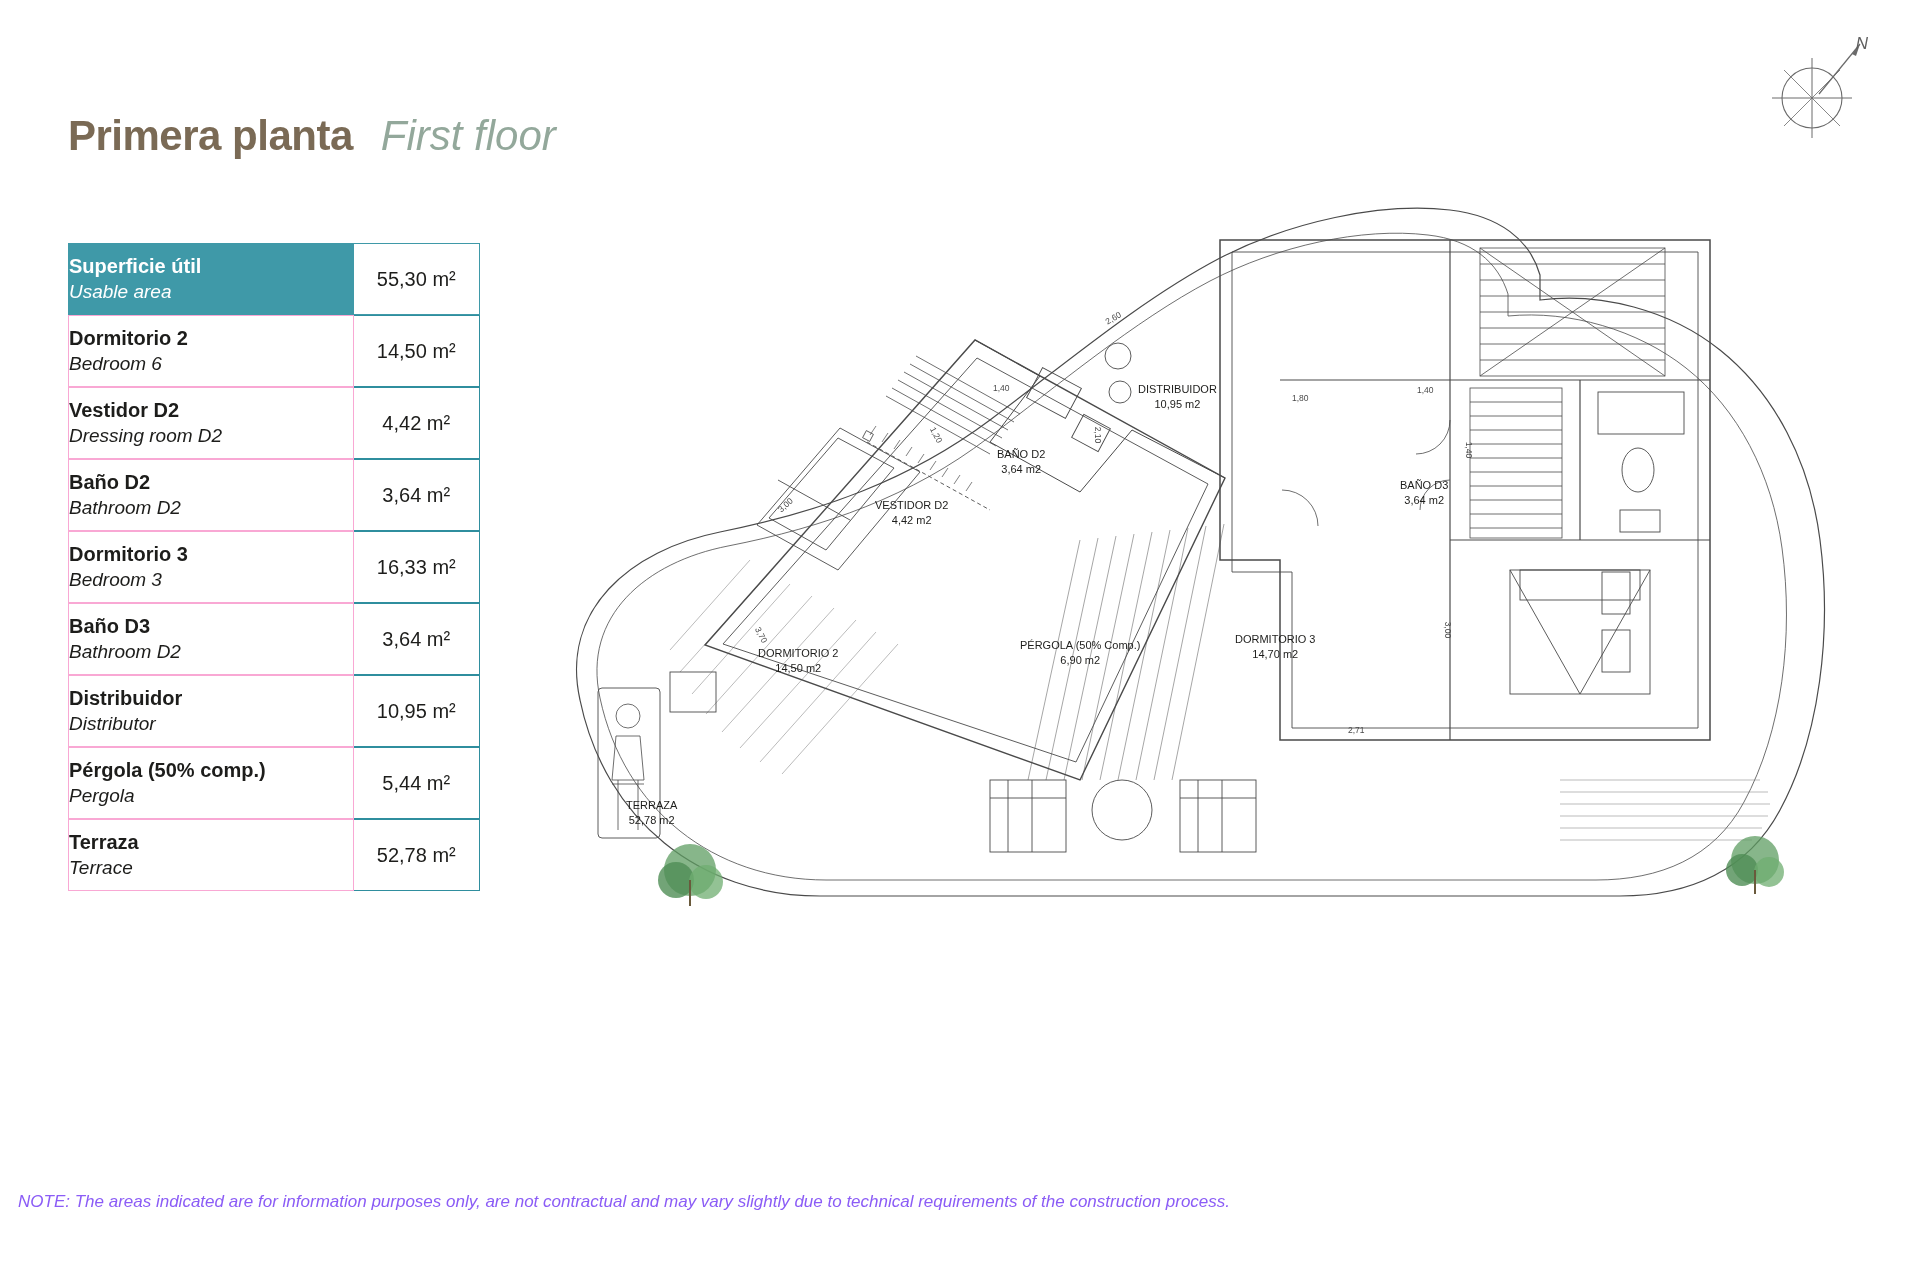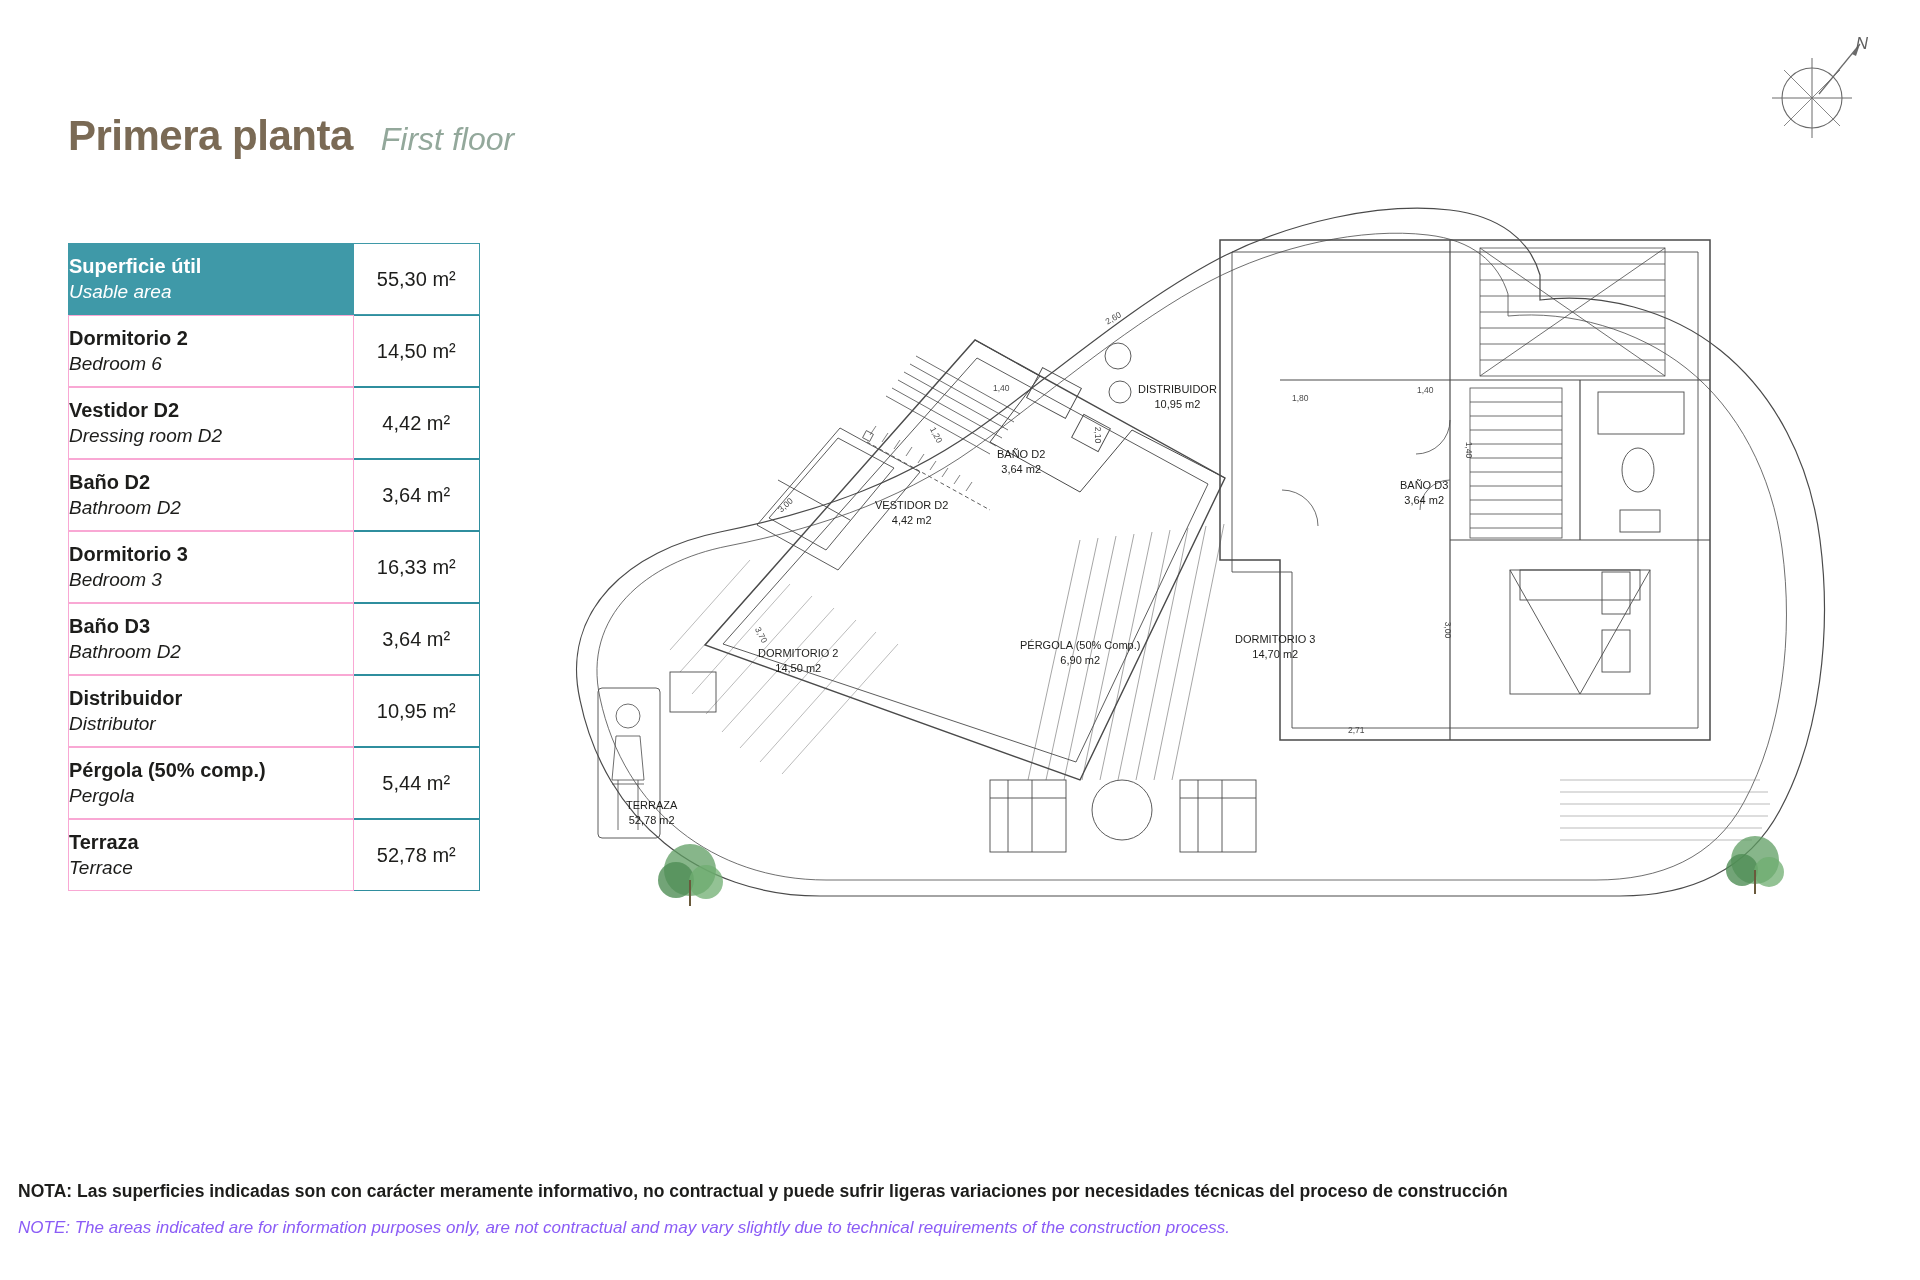--- a/index.html
+++ b/index.html
@@ -24,21 +24,21 @@
     align-items: baseline;
     gap: 28px;
   }
   #title-es {
     font-size: 42px;
     font-weight: bold;
     color: #7a6a55;
     letter-spacing: -0.5px;
   }
   #title-en {
-    font-size: 32px;
+    font-size: 42px;
     font-style: italic;
     color: #93a89b;
     font-weight: normal;
   }
 
   
   #areas-table {
     position: absolute;
     left: 68px;
     top: 243px;
@@ -503,17 +503,14 @@
   <div class="dim-label" style="left:233px; top:450px; transform:rotate(62deg);">3,70</div>
   <div class="dim-label" style="left:570px; top:250px; transform:rotate(90deg);">2,10</div>
   <div class="dim-label" style="left:772px; top:213px;">1,80</div>
   <div class="dim-label" style="left:897px; top:205px;">1,40</div>
   <div class="dim-label" style="left:941px; top:265px; transform:rotate(90deg);">1,40</div>
   <div class="dim-label" style="left:920px; top:445px; transform:rotate(90deg);">3,00</div>
   <div class="dim-label" style="left:828px; top:545px;">2,71</div>
 </div>
 
 <div id="notes">
-  <div id="note-es">
-    <span>NOTA:</span><span class="note-body"> Las superficies indicadas son con carácter meramente informativo, no contractual y puede sufrir ligeras variaciones por necesidades técnicas del proceso de construcción</span>
-  </div>
   <div id="note-en">NOTE: The areas indicated are for information purposes only, are not contractual and may vary slightly due to technical requirements of the construction process.</div>
 </div>
 
 </body></html>

